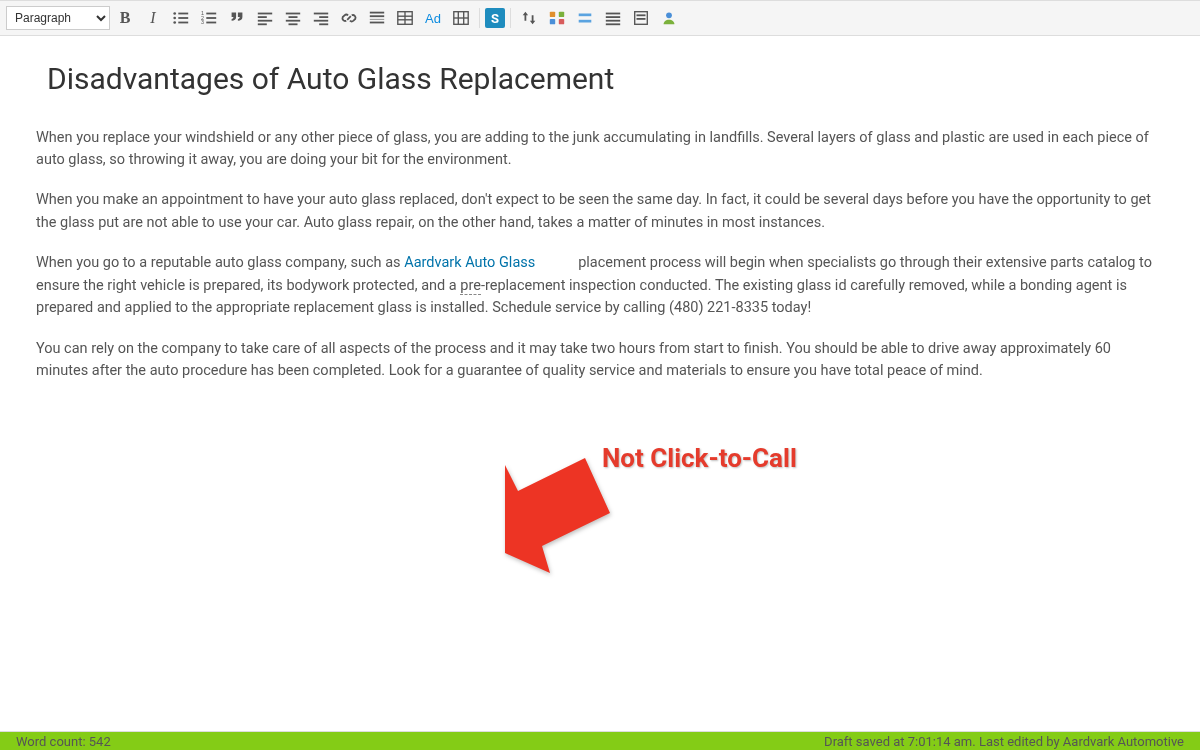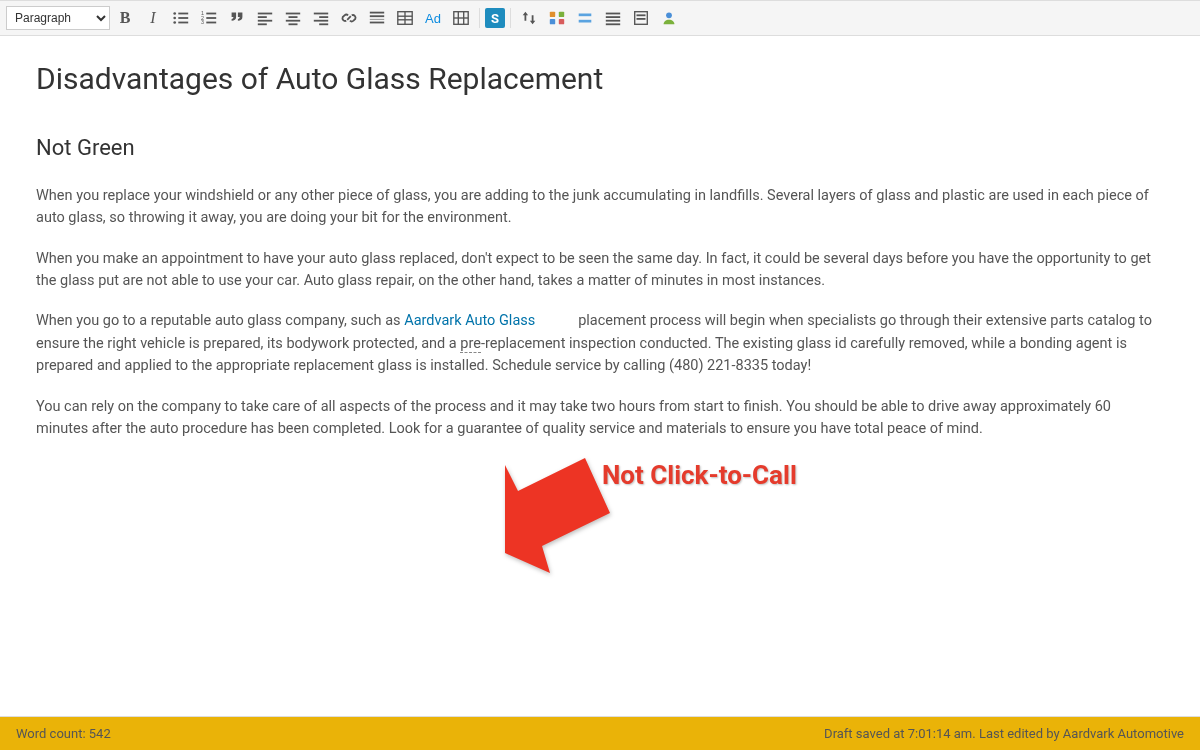--- a/index.html
+++ b/index.html
@@ -7,30 +7,30 @@
   .toolbar { height: 36px; background: #f5f5f5; border-top: 1px solid #ddd; border-bottom: 1px solid #ddd; display: flex; align-items: center; padding: 0 6px; gap: 2px; }
   .format-select { height: 24px; width: 104px; font-size: 12px; background: #fff; border: 1px solid #ccc; padding: 0 4px; color: #333; }
   .tb-btn { width: 26px; height: 26px; display: flex; align-items: center; justify-content: center; cursor: pointer; border: none; background: transparent; color: #555; font-size: 15px; }
   .tb-sep { width: 1px; height: 20px; background: #ddd; margin: 0 3px; }
   .tb-btn svg { width: 18px; height: 18px; }
   .tb-btn.bold { font-weight: 700; font-family: Georgia, serif; font-size: 16px; }
   .tb-btn.italic { font-style: italic; font-family: Georgia, serif; font-size: 16px; }
   .tb-btn.ad { color: #0d8ce0; font-weight: 400; font-size: 13px; }
   .tb-btn.s-blue { background: #1e8cbe; color: #fff; border-radius: 2px; width: 20px; height: 20px; font-size: 13px; font-weight:700; }
   .content { padding: 20px 36px; color: #444; font-size: 14.5px; line-height: 1.55; height: 680px; overflow: hidden; position: relative; }
-  .content h1 { font-size: 30px; color: #333; font-weight: 400; margin-bottom: 24px; }
+  .content h1 { font-size: 30px; color: #333; font-weight: 400; margin-bottom: 24px; margin-left: 11px; }
   .content h2 { font-size: 22px; color: #333; font-weight: 400; margin: 28px 0 20px; }
   .content p { margin-bottom: 18px; color: #555; }
   .content a.link { color: #0073aa; text-decoration: none; }
   .underline-dots { border-bottom: 1px dashed #888; }
   .annotation { position: absolute; pointer-events: none; }
   .arrow { position: absolute; left: 500px; top: 458px; }
   .arrow svg { width: 110px; height: 115px; filter: drop-shadow(1px 2px 2px rgba(0,0,0,0.25)); }
-  .arrow-label { position: absolute; left: 602px; top: 460px; font-size: 26px; font-weight: 700; color: #e53b2c; text-shadow: 1px 1px 2px rgba(0,0,0,0.25); white-space: nowrap; }
-  .statusbar { position: absolute; bottom: 0; left: 0; right: 0; height: 34px; border-top: 1px solid #ddd; background: #eab308; display: flex; align-items: center; justify-content: space-between; padding: 0 16px; font-size: 13px; color: #555; }
+  .arrow-label { position: absolute; left: 602px; top: 443px; font-size: 26px; font-weight: 700; color: #e53b2c; text-shadow: 1px 1px 2px rgba(0,0,0,0.25); white-space: nowrap; }
+  .statusbar { position: absolute; bottom: 0; left: 0; right: 0; height: 19px; border-top: 1px solid #ddd; background: #84cc16; display: flex; align-items: center; justify-content: space-between; padding: 0 16px; font-size: 13px; color: #555; }
 </style>
 </head>
 <body>
 
 <div class="toolbar">
   <select class="format-select">
     <option>Paragraph</option>
   </select>
   <button class="tb-btn bold">B</button>
   <button class="tb-btn italic">I</button>
@@ -167,21 +167,20 @@
   <button class="tb-btn">
       <svg viewBox="0 0 20 20">
         <circle cx="10" cy="7" r="3.2" fill="#4a8fd8"></circle>
         <path d="M4 17c0-3 2.5-5 6-5s6 2 6 5" fill="#7bb13c"></path>
       </svg>
     </button>
 </div>
 
 <div class="content">
   <h1>Disadvantages of Auto Glass Replacement</h1>
-  <h2>Not Green</h2>
   <p>When you replace your windshield or any other piece of glass, you are adding to the junk accumulating in landfills. Several layers of glass and plastic are used in each piece of auto glass, so throwing it away, you are doing your bit for the environment.</p>
   <p>When you make an appointment to have your auto glass replaced, don't expect to be seen the same day. In fact, it could be several days before you have the opportunity to get the glass put are not able to use your car. Auto glass repair, on the other hand, takes a matter of minutes in most instances.</p>
   <p>
     <span>When you go to a reputable auto glass company, such as </span><a href="#" class="link">Aardvark Auto Glass</a><span style="visibility:hidden">, the re</span><span>placement process will begin when specialists go through their extensive parts catalog to ensure the right vehicle is prepared, its bodywork protected, and a </span><span class="underline-dots">pre</span><span>-replacement inspection conducted. The existing glass id carefully removed, while a bonding agent is prepared and applied to the appropriate replacement glass is installed. Schedule service by calling (480) 221-8335 today!</span>
   </p>
   <p>You can rely on the company to take care of all aspects of the process and it may take two hours from start to finish. You should be able to drive away approximately 60 minutes after the auto procedure has been completed. Look for a guarantee of quality service and materials to ensure you have total peace of mind.</p>
 </div>
 
 <div class="annotation arrow">
   <svg viewBox="0 0 110 115">

